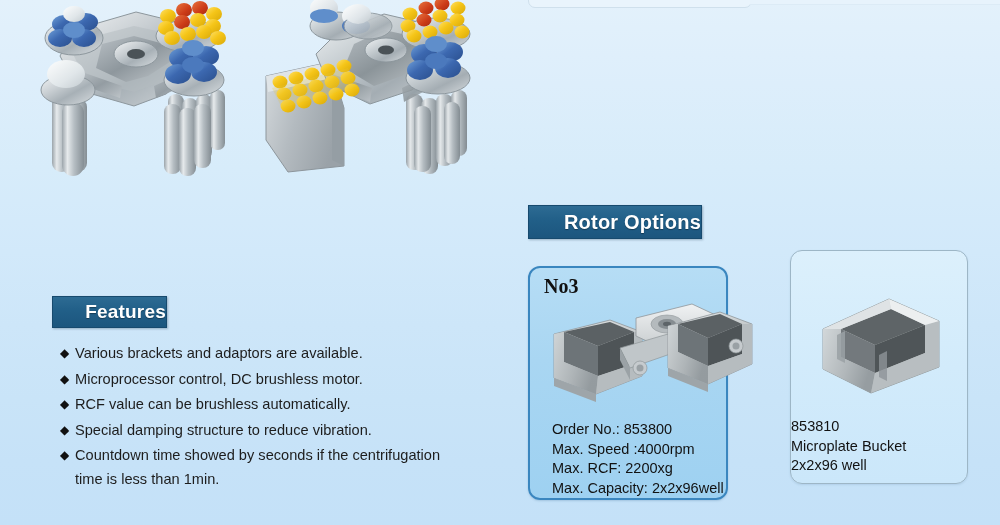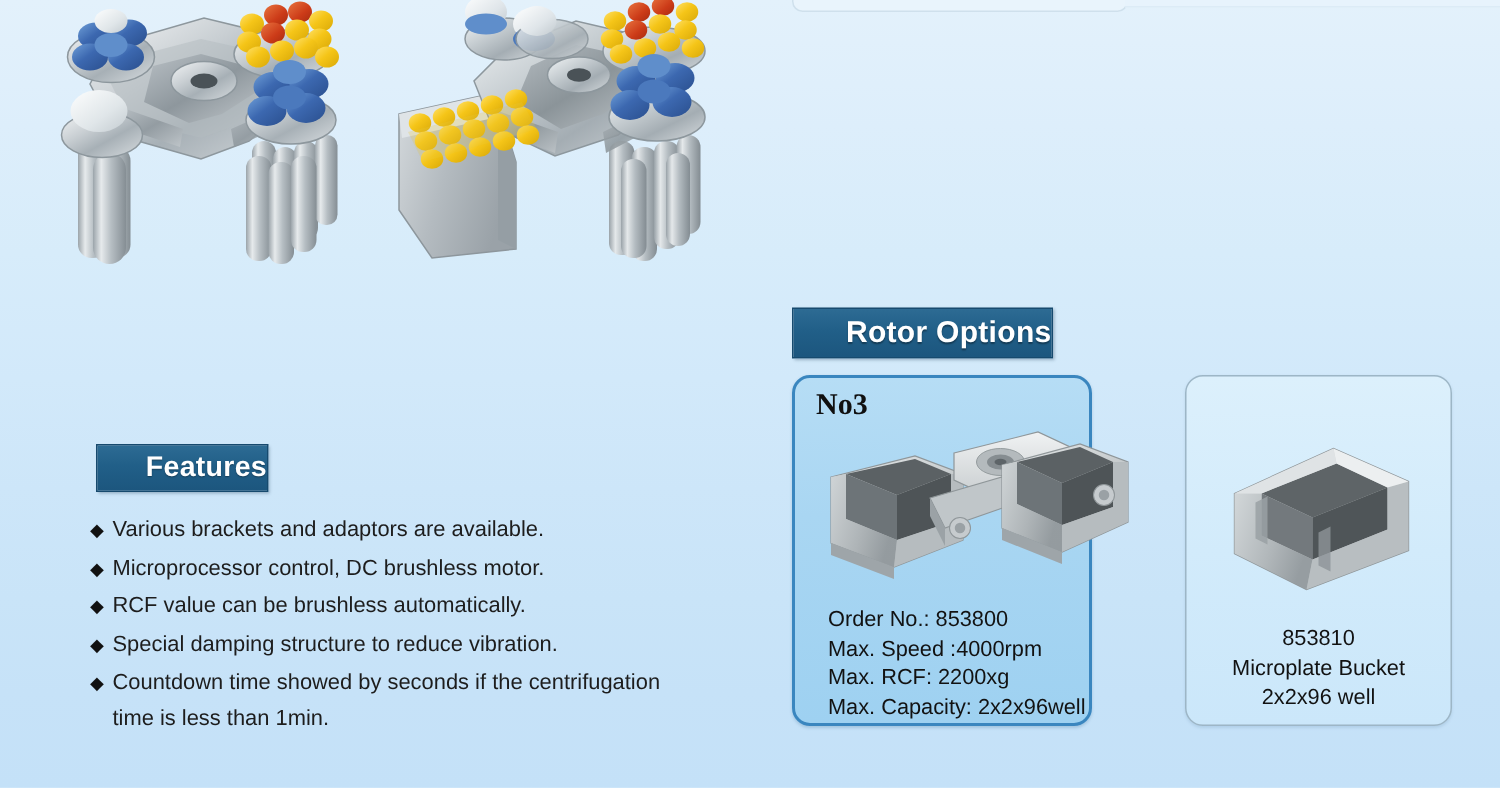--- a/index.html
+++ b/index.html
@@ -59,21 +59,21 @@
     box-shadow: 1px 1px 2px rgba(40,70,95,0.35);
     display: flex;
     align-items: center;
     justify-content: flex-end;
     color: #ffffff;
     font-weight: bold;
     letter-spacing: 0.2px;
     text-shadow: 0 1px 1px rgba(0,0,0,0.35);
   }
   #features-ribbon {
-    left: 64px;
+    left: 52px;
     top: 296px;
     width: 113px;
     height: 30px;
     font-size: 19px;
   }
   #rotor-ribbon {
     left: 528px;
     top: 205px;
     width: 172px;
     height: 32px;
@@ -108,21 +108,21 @@
   }
 
   
   .card {
     position: absolute;
     border-radius: 12px;
     box-sizing: border-box;
   }
   #card-no3 {
     left: 528px;
-    top: 250px;
+    top: 266px;
     width: 200px;
     height: 234px;
     background: linear-gradient(180deg, #b6ddf5 0%, #a9d6f2 40%, #9ed1f1 100%);
     border: 2px solid #3a86bf;
     box-shadow: 0 1px 2px rgba(60,110,150,0.25);
   }
   #card-bucket {
     left: 790px;
     top: 250px;
     width: 178px;
@@ -147,21 +147,21 @@
     width: 215px;
     font-size: 14.5px;
     line-height: 19.5px;
     color: #121212;
   }
   .card-caption {
     position: absolute;
     left: 0;
     top: 166px;
     width: 100%;
-    text-align: center;
+    text-align: left;
     font-size: 14.5px;
     line-height: 19.5px;
     color: #121212;
   }
 
   
   .art {
     position: absolute;
   }
   .art svg { display: block; }

